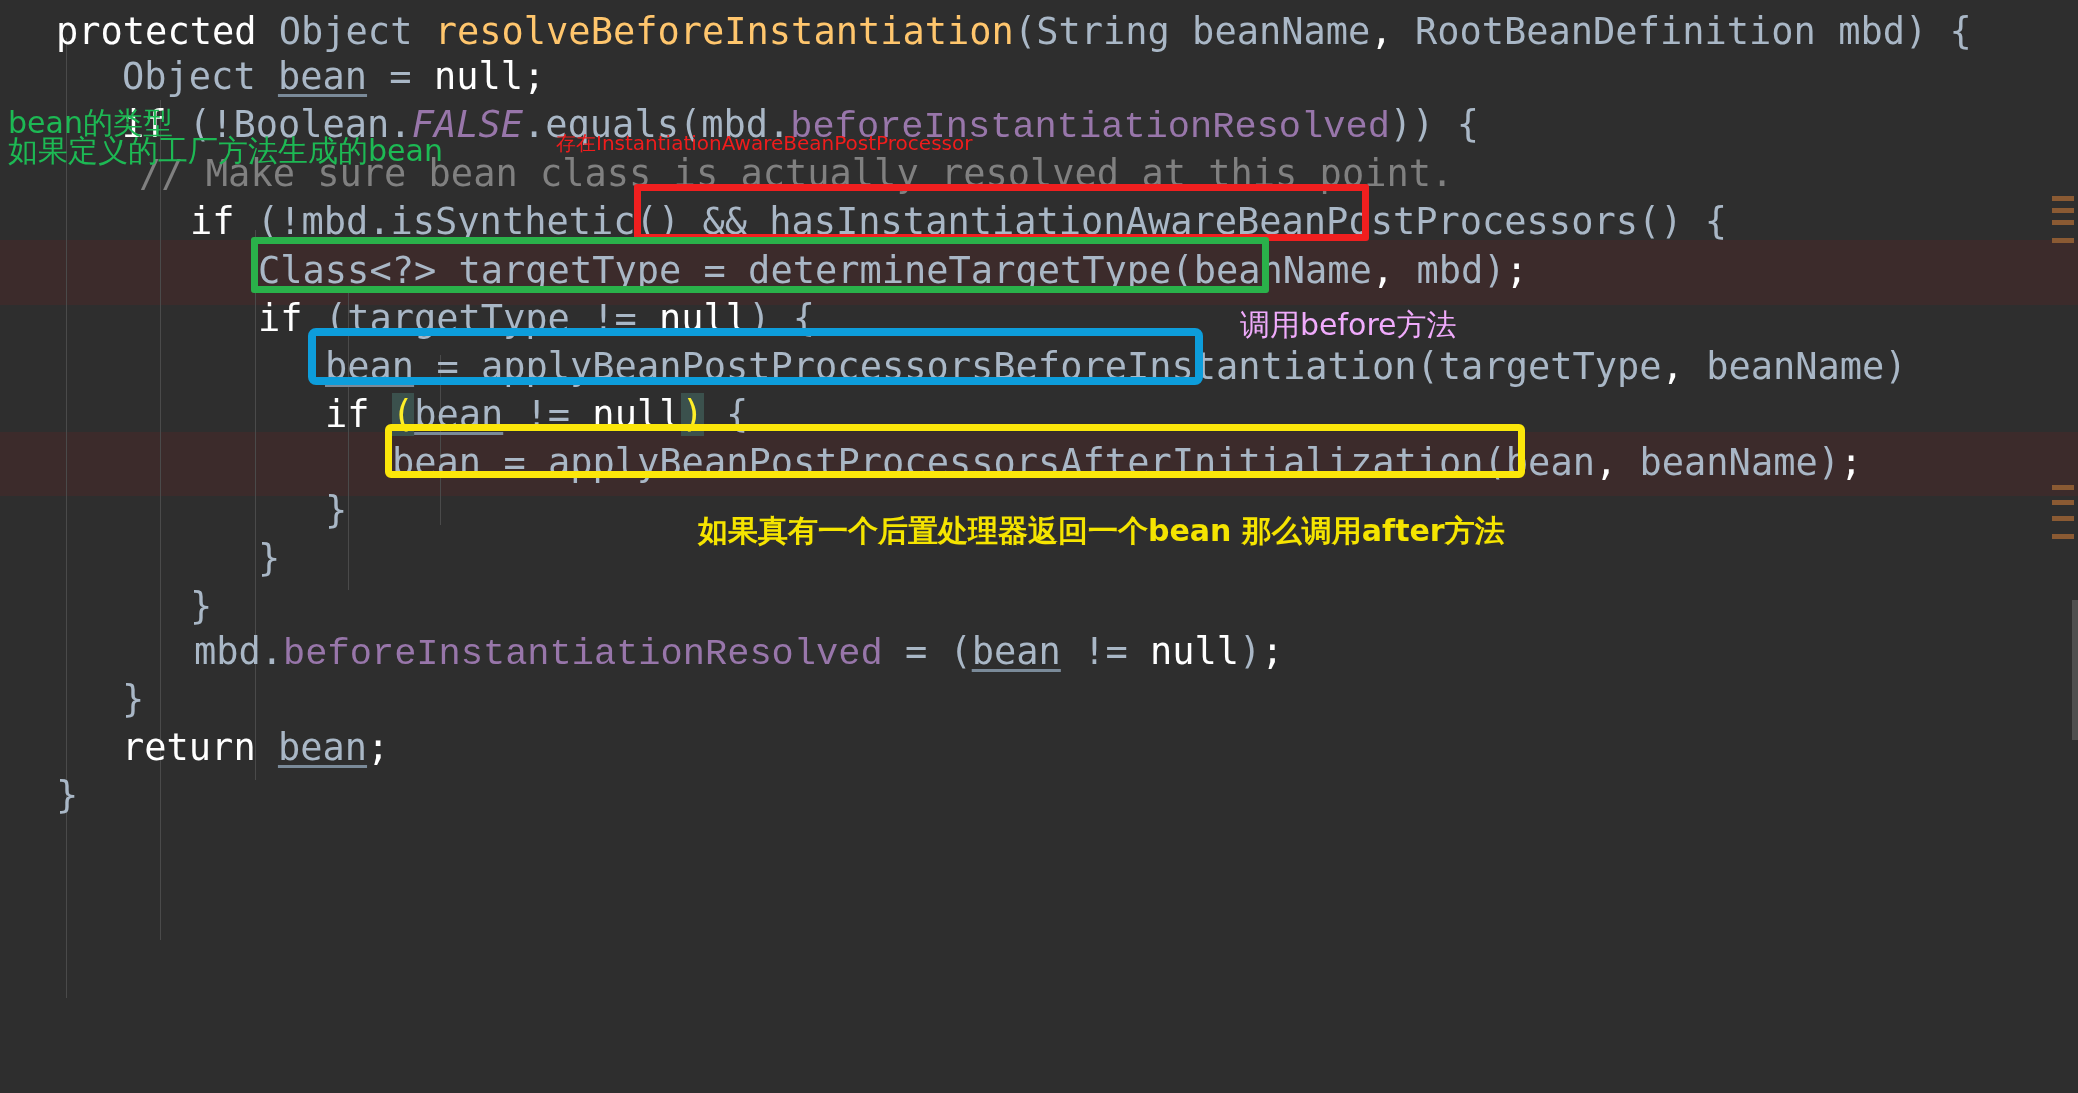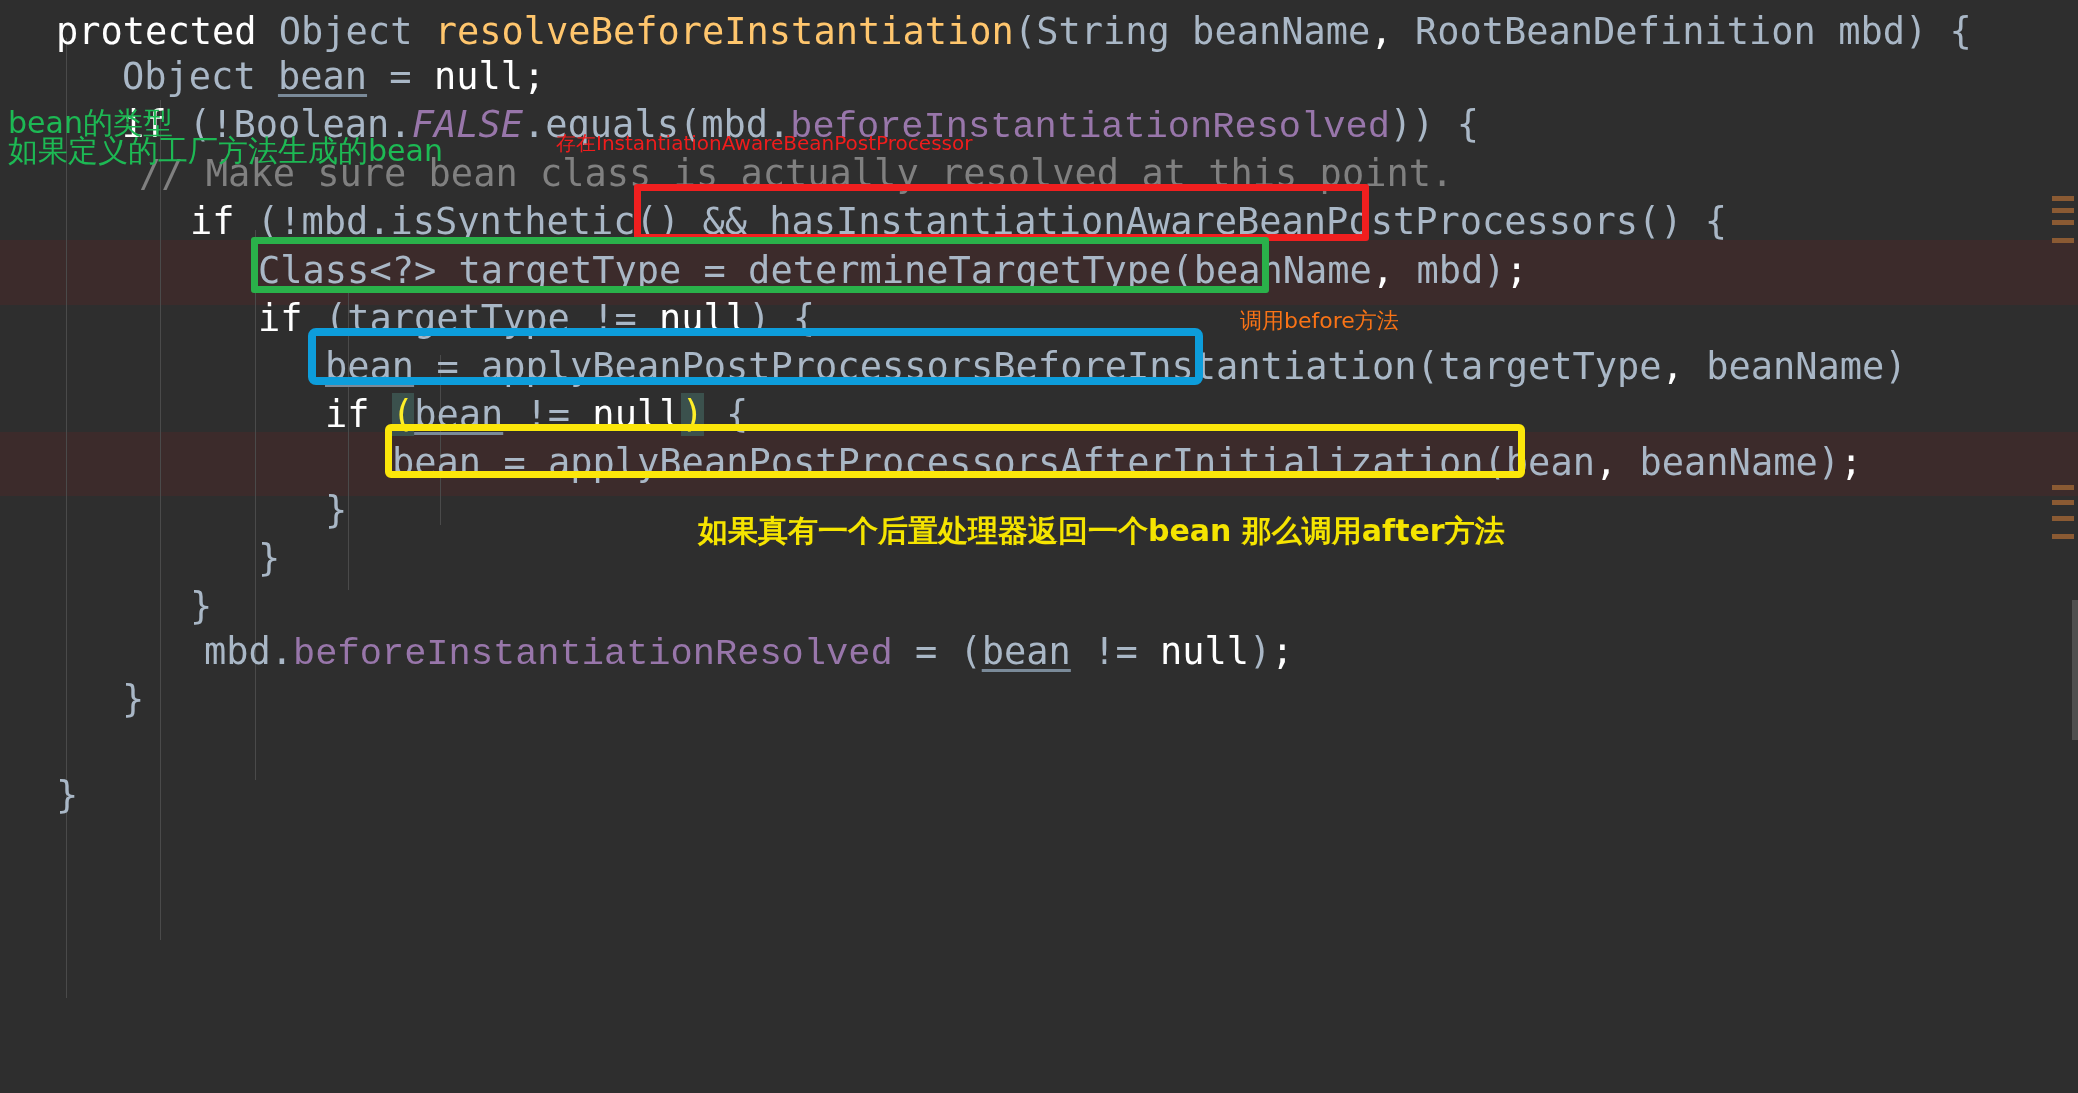--- a/index.html
+++ b/index.html
@@ -88,21 +88,21 @@
   
   .anno {
     position: absolute;
     z-index: 12;
     font-family: "DejaVu Sans", sans-serif;
     white-space: pre;
     line-height: 1.15;
   }
   .anno-green  { color: #1db954; font-size: 30px; }
   .anno-red    { color: #f01c1c; font-size: 20px; }
-  .anno-blue   { color: #f97316; font-size: 22px; }
+  .anno-blue   { color: #f0abfc; font-size: 30px; }
   .anno-yellow { color: #f5e400; font-size: 30px; font-weight: 600; }
 
   
   .marker {
     position: absolute;
     right: 4px;
     height: 5px;
     background: #8a5a33;
     z-index: 14;
   }
@@ -147,24 +147,25 @@
     <div class="ln" style="top:335px; left:325px;"><span class="var">bean</span> <span class="pln">=</span> <span class="pln">applyBeanPostProcessorsBeforeInstantiation</span><span class="pln">(</span><span class="pln">targetType</span><span class="kw">,</span> <span class="pln">beanName</span><span class="pln">)</span></div>
 
     <div class="ln" style="top:383px; left:325px;"><span class="kw">if</span> <span class="brk">(</span><span class="var">bean</span> <span class="pln">!=</span> <span class="kw">null</span><span class="brk">)</span> <span class="pln">{</span></div>
 
     <div class="ln" style="top:431px; left:392px;"><span class="pln">bean</span> <span class="pln">=</span> <span class="pln">applyBeanPostProcessorsAfterInitialization</span><span class="pln">(</span><span class="pln">bean</span><span class="kw">,</span> <span class="pln">beanName</span><span class="pln">)</span><span class="kw">;</span></div>
 
     <div class="ln pln" style="top:479px; left:325px;">}</div>
     <div class="ln pln" style="top:527px; left:258px;">}</div>
     <div class="ln pln" style="top:575px; left:190px;">}</div>
 
-    <div class="ln" style="top:620px; left:204px;"><span class="pln">mbd</span><span class="pln">.</span><span class="fld">beforeInstantiationResolved</span> <span class="pln">=</span> <span class="pln">(</span><span class="var">bean</span> <span class="pln">!=</span> <span class="kw">null</span><span class="pln">)</span><span class="kw">;</span></div>
+    <div class="ln" style="top:620px; left:194px;"><span class="pln">mbd</span><span class="pln">.</span><span class="fld">beforeInstantiationResolved</span> <span class="pln">=</span> <span class="pln">(</span><span class="var">bean</span> <span class="pln">!=</span> <span class="kw">null</span><span class="pln">)</span><span class="kw">;</span></div>
 
     <div class="ln pln" style="top:668px; left:122px;">}</div>
 
+    <div class="ln" style="top:716px; left:122px;"><span class="kw">return</span> <span class="var">bean</span><span class="kw">;</span></div>
 
     <div class="ln pln" style="top:764px; left:56px;">}</div>
   </div>
 
   <div class="box box-red" style="left:634px;  top:184px; width:735px;  height:57px;"></div>
   <div class="box box-green" style="left:251px;  top:237px; width:1018px; height:56px;"></div>
   <div class="box box-blue" style="left:308px;  top:328px; width:895px;  height:57px;"></div>
   <div class="box box-yellow" style="left:385px;  top:424px; width:1140px; height:54px;"></div>
 
   <div class="anno anno-green" style="left:8px; top:106px;">bean的类型</div>

